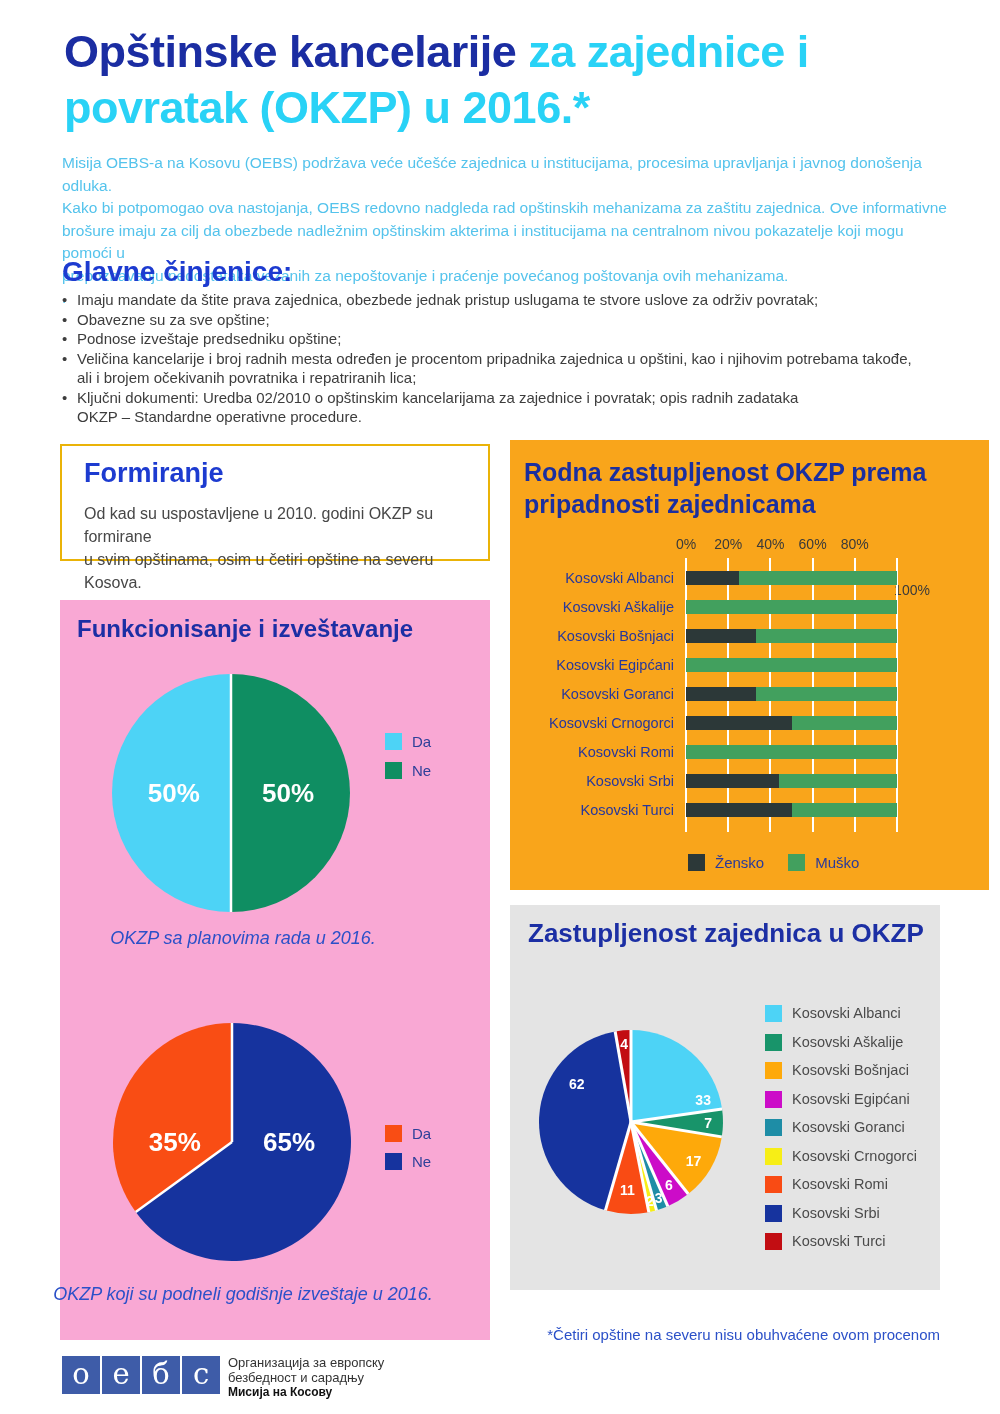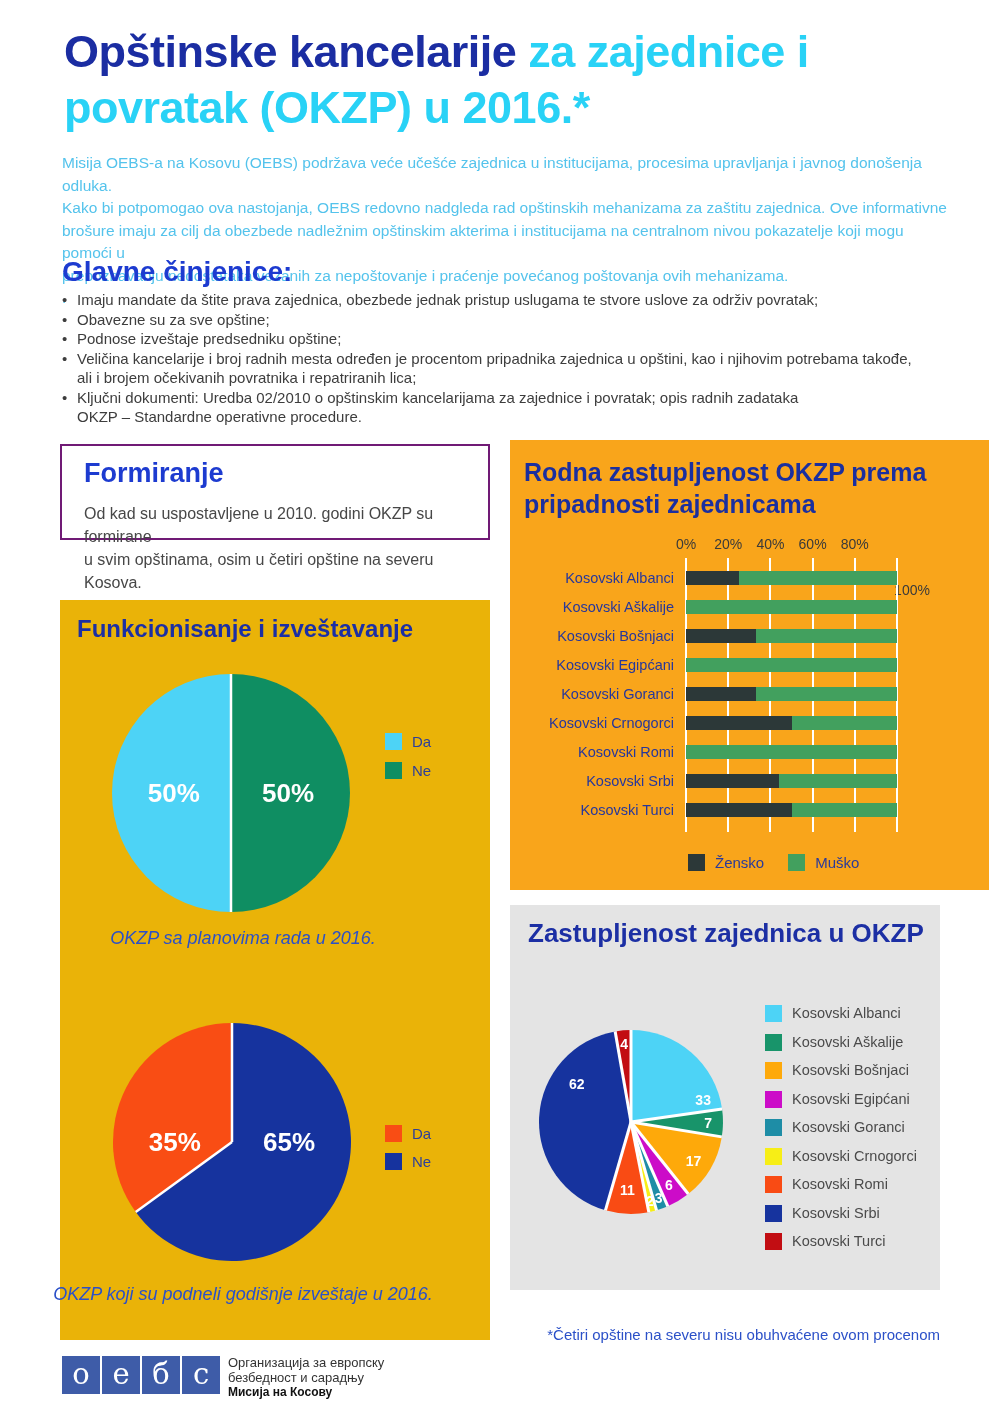--- a/index.html
+++ b/index.html
@@ -10,25 +10,25 @@
   .t-navy{color:#1b2da2;}
   .t-cyan{color:#29d2f6;}
   
   .intro{position:absolute;left:62px;top:152px;width:886px;font-size:15.5px;line-height:22.5px;color:#54c3ec;}
   
   .facts-heading{position:absolute;left:62px;top:256px;font-size:28px;font-weight:bold;color:#1d3bd0;margin:0;}
   .facts-list{position:absolute;left:62px;top:290px;width:890px;font-size:15px;line-height:19.5px;color:#3d3d3d;}
   .fact-item{position:relative;padding-left:15px;}
   .fact-item .bullet{position:absolute;left:0;top:0;}
   
-  .form-box{position:absolute;left:60px;top:444px;width:430px;height:96px;background:#ffffff;border:2px solid #701a75;box-sizing:border-box;}
+  .form-box{position:absolute;left:60px;top:444px;width:430px;height:117px;background:#ffffff;border:2px solid #eab308;box-sizing:border-box;}
   .form-heading{position:absolute;left:22px;top:12px;font-size:27px;font-weight:bold;color:#1d3bd0;margin:0;}
   .form-body{position:absolute;left:22px;top:56px;width:395px;font-size:16px;line-height:23px;color:#474747;}
   
-  .gray-box{position:absolute;left:60px;top:600px;width:430px;height:740px;background:#eab308;}
+  .gray-box{position:absolute;left:60px;top:600px;width:430px;height:740px;background:#f9a8d4;}
   .gray-heading{position:absolute;left:17px;top:15px;font-size:24px;font-weight:bold;color:#1c2fa4;margin:0;}
   .pie-wrap{position:absolute;}
   .pie1{left:49px;top:71px;}
   .pie2{left:50px;top:420px;}
   .pie-caption{position:absolute;left:183px;transform:translateX(-50%);white-space:nowrap;font-size:18px;color:#2b50c8;font-style:italic;}
   .cap1{top:328px;}
   .cap2{top:684px;}
   .vlegend{position:absolute;display:flex;flex-direction:column;}
   .lg-plans{left:325px;top:133px;gap:12px;}
   .lg-reports{left:325px;top:525px;gap:11px;}

